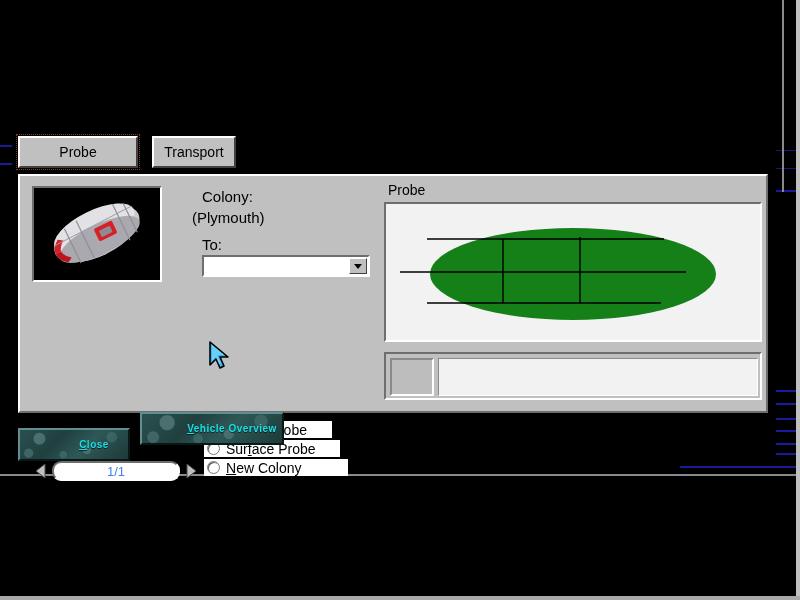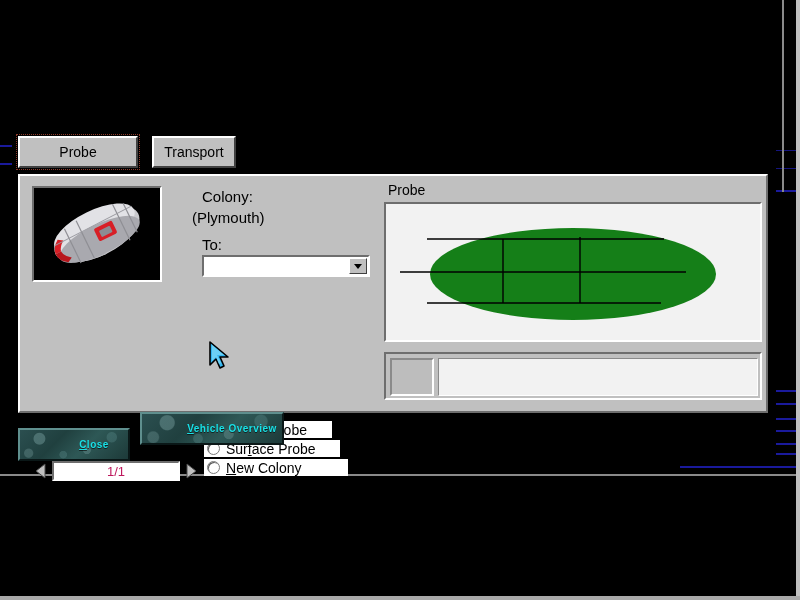--- a/index.html
+++ b/index.html
@@ -229,21 +229,22 @@
     background: #ffffff;
     border-top: 2px solid #6e6e6e;
     border-left: 2px solid #6e6e6e;
     border-right: 2px solid #ffffff;
     border-bottom: 2px solid #ffffff;
     box-sizing: border-box;
     display: flex;
     align-items: center;
     justify-content: center;
     font-size: 13px;
-    color: #be185d;
+    color: #3b82f6;
+    border-radius: 9px;
   }
 
   
   .gbtn {
     position: absolute;
     background:
       radial-gradient(circle at 18% 30%, rgba(120,160,160,0.45) 0 6%, rgba(0,0,0,0) 7%),
       radial-gradient(circle at 62% 70%, rgba(110,150,150,0.40) 0 5%, rgba(0,0,0,0) 6%),
       radial-gradient(circle at 85% 25%, rgba(90,140,140,0.35) 0 5%, rgba(0,0,0,0) 6%),
       radial-gradient(circle at 40% 85%, rgba(100,150,150,0.30) 0 5%, rgba(0,0,0,0) 6%),

